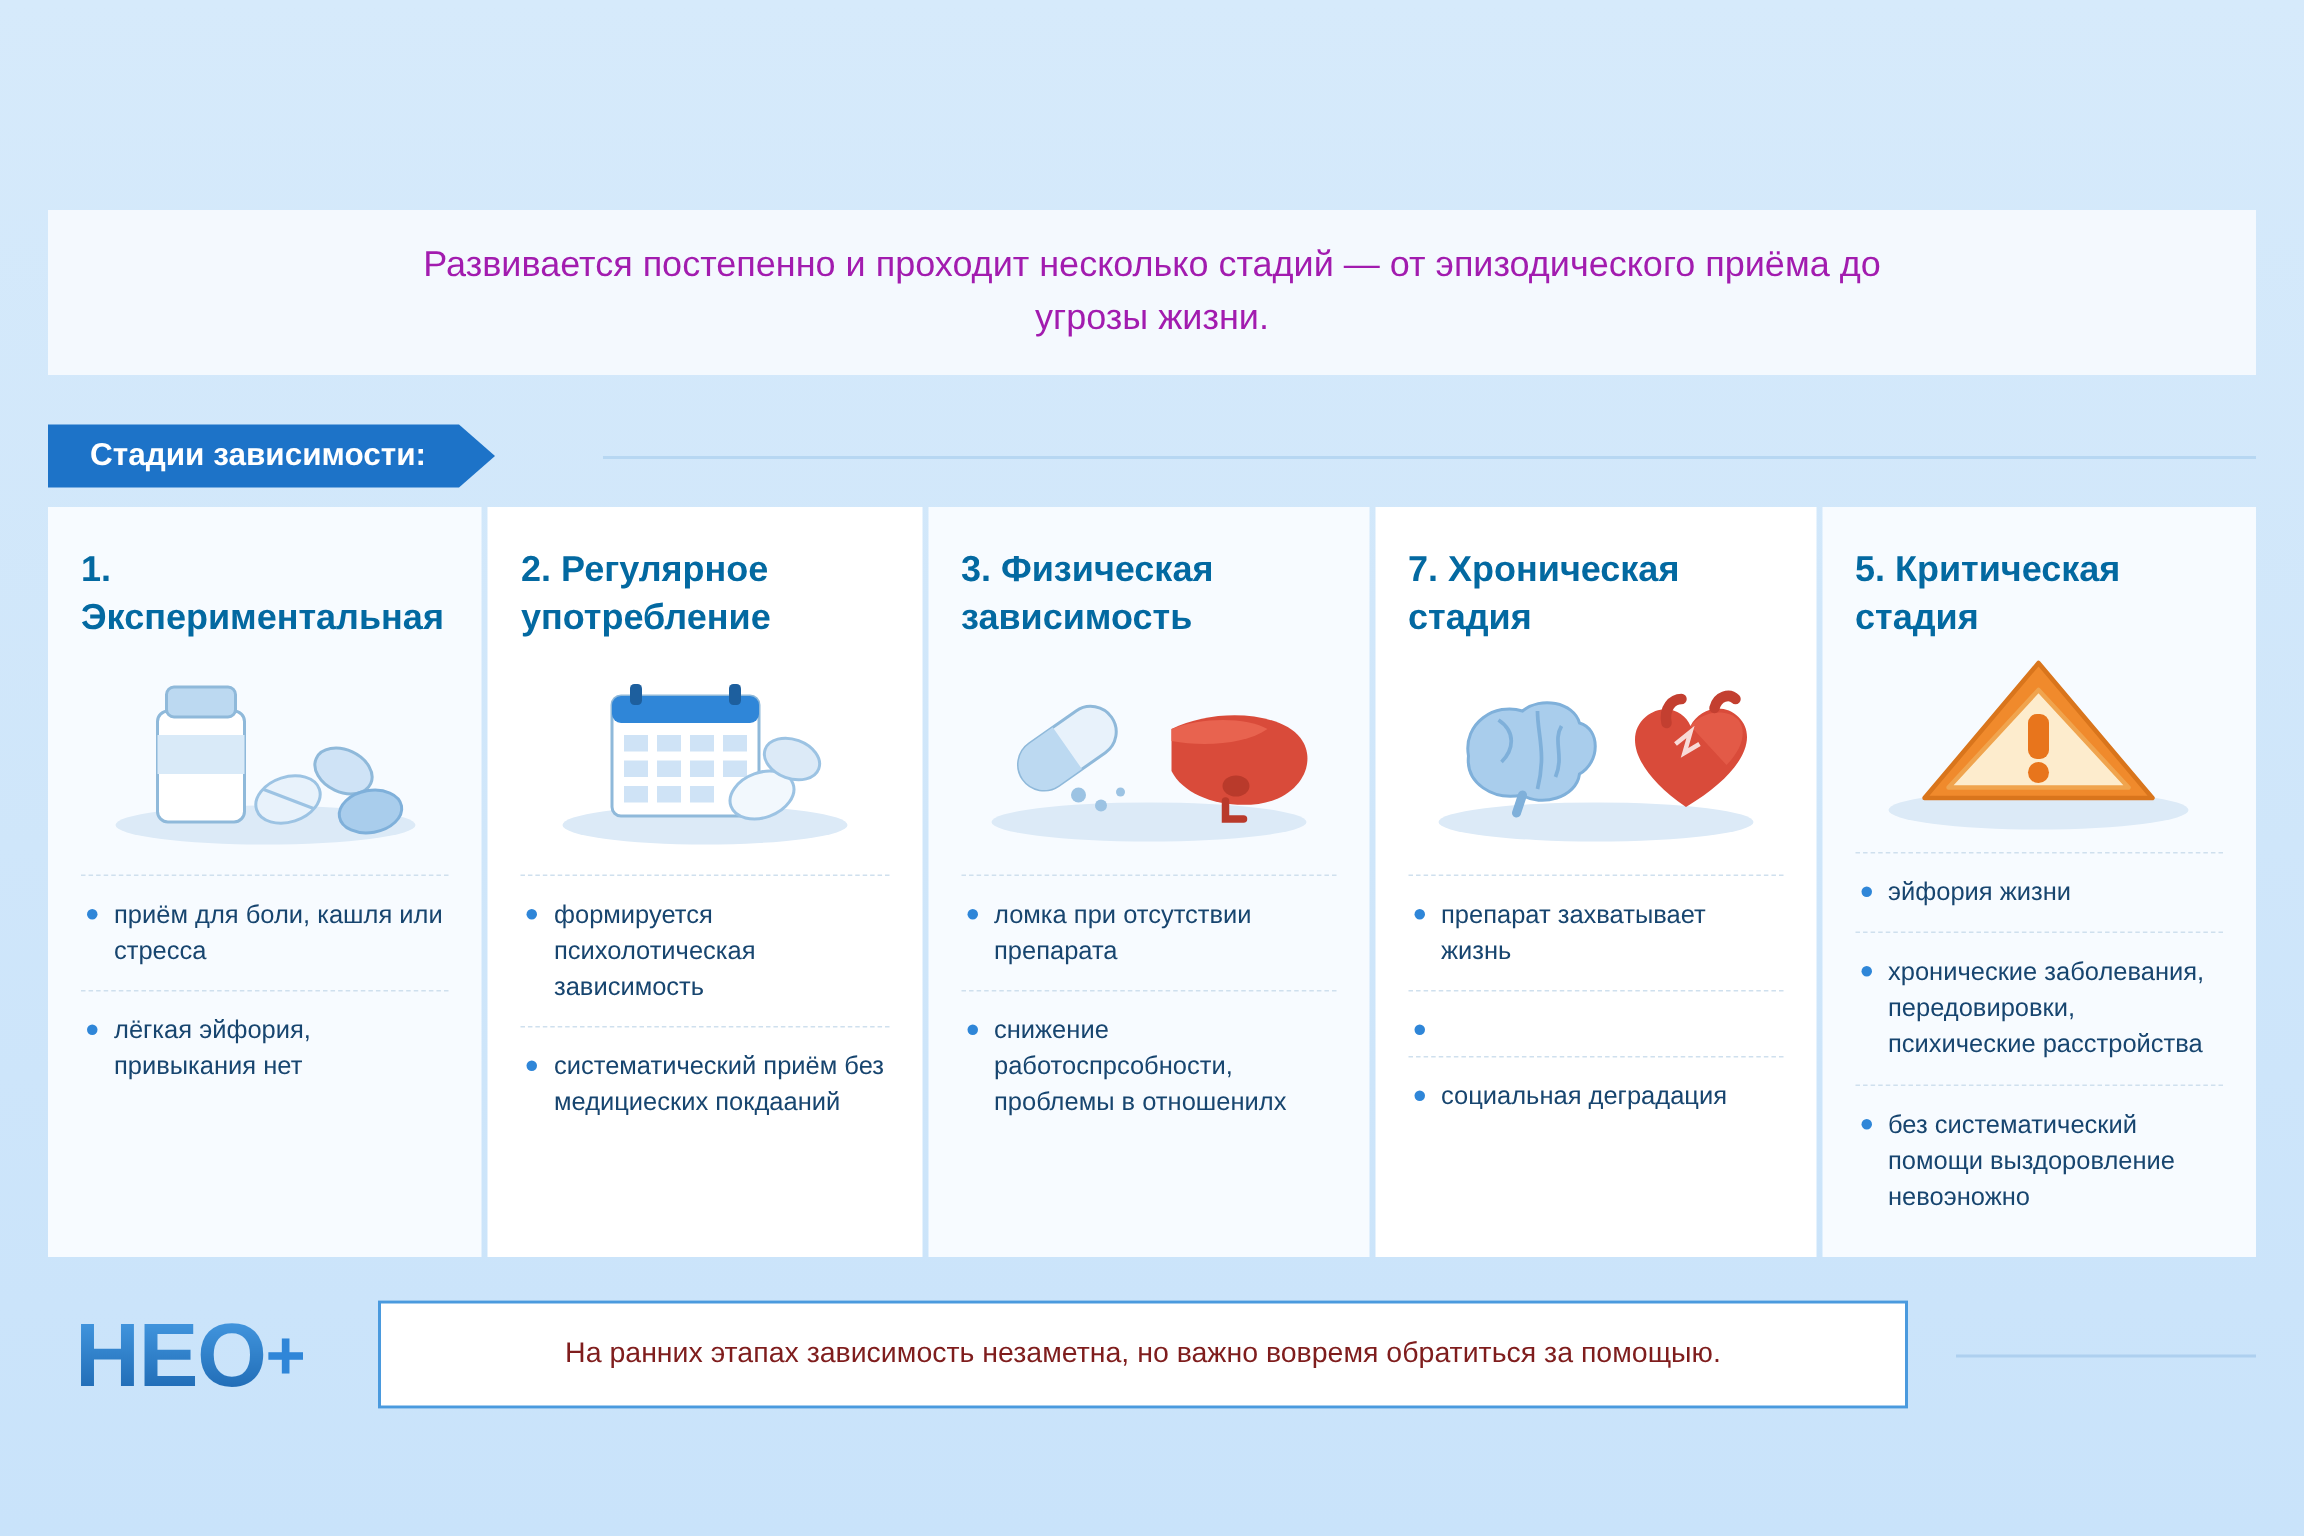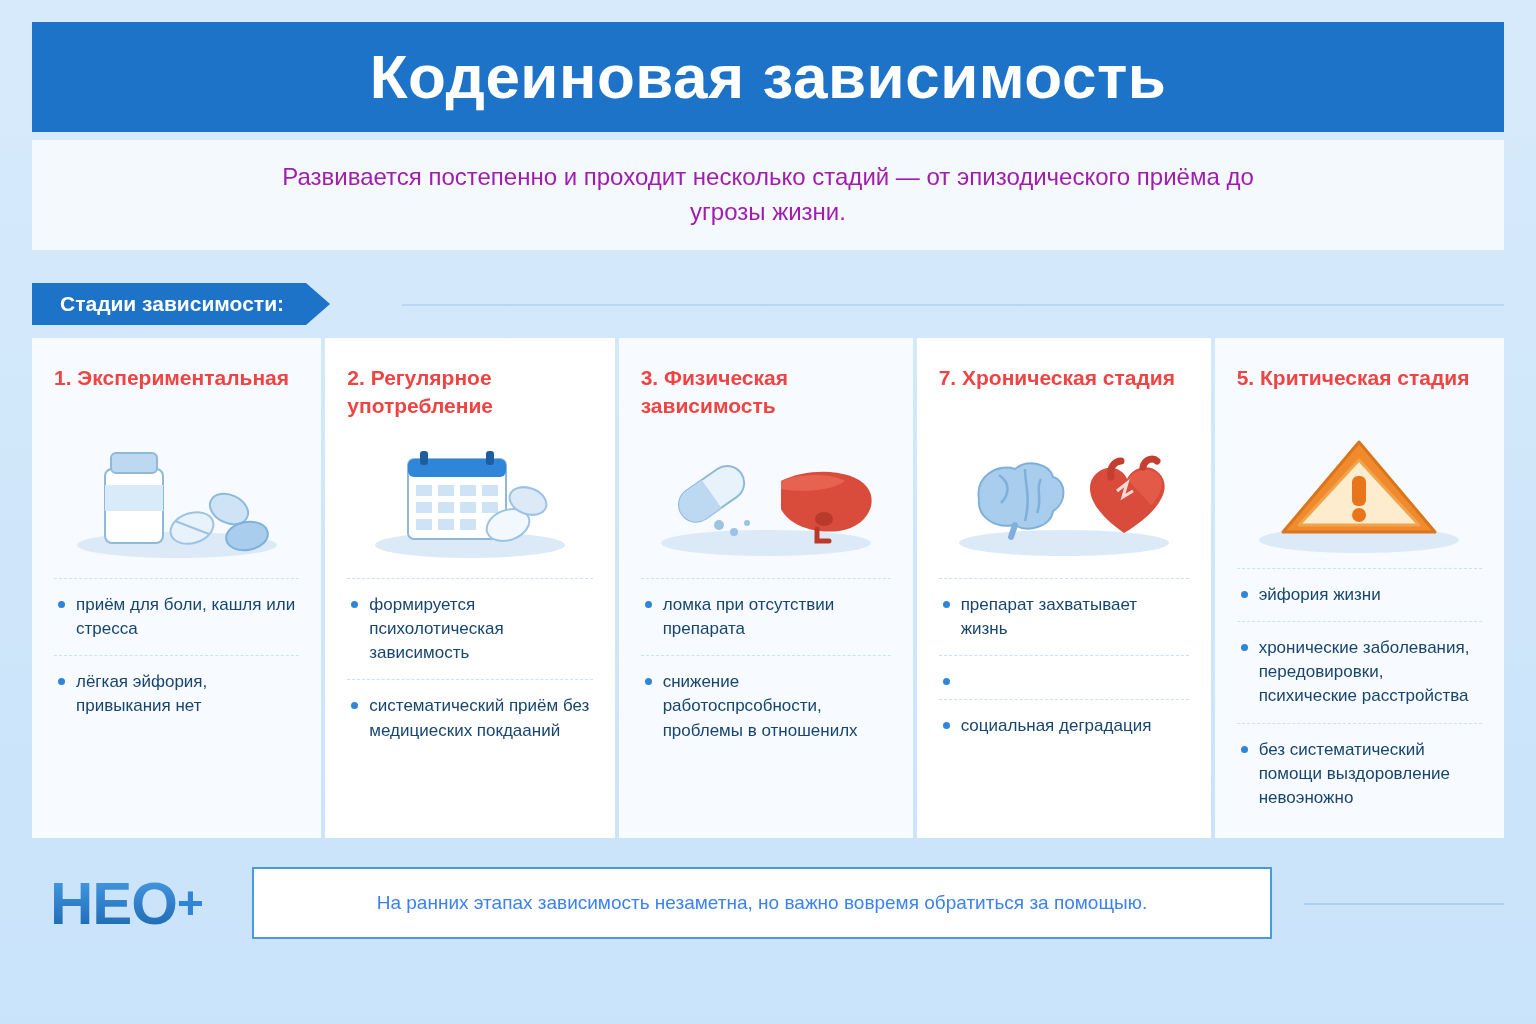--- a/index.html
+++ b/index.html
@@ -86,22 +86,22 @@
   }
   .card {
     flex: 1 1 0;
     background: #f7fbff;
     padding: 26px 22px 18px 22px;
     display: flex;
     flex-direction: column;
   }
   .card:nth-child(even) { background: #ffffff; }
   .card-title {
-    color: #ef4444;
-    font-size: 21px;
+    color: #0369a1;
+    font-size: 24px;
     font-weight: bold;
     line-height: 1.35;
     min-height: 60px;
   }
   .card-illu {
     height: 140px;
     display: flex; align-items: center; justify-content: center;
     margin-top: 4px;
   }
   .bullets { margin-top: 10px; }
@@ -150,41 +150,38 @@
   .footer-note {
     flex: 1 1 auto;
     margin-left: 10px;
     border: 2px solid #4a9ade;
     background: #ffffff;
     height: 72px;
     display: flex; align-items: center; justify-content: center;
     max-width: 1020px;
   }
   .footer-note span {
-    color: #3b82f6;
+    color: #7f1d1d;
     font-size: 19px;
   }
   .footer-rule {
     position: absolute;
     right: 0; top: 45px;
     width: 200px; height: 2px;
     background: #aed0ef;
   }
 
   
   .shadow-ellipse { fill: #dceaf7; }
 </style>
 </head>
 <body>
 
 <div class="page">
 
-  <div class="header-bar">
-    <h1 class="header-title">Кодеиновая зависимость</h1>
-  </div>
 
   <div class="subtitle-box">
     <p class="subtitle-text">Развивается постепенно и проходит несколько стадий — от эпизодического приёма до угрозы жизни.</p>
   </div>
 
   <div class="section-banner">
     <div class="label">Стадии зависимости:</div>
     <div class="arrow"></div>
   </div>
   <div class="banner-rule"></div>

